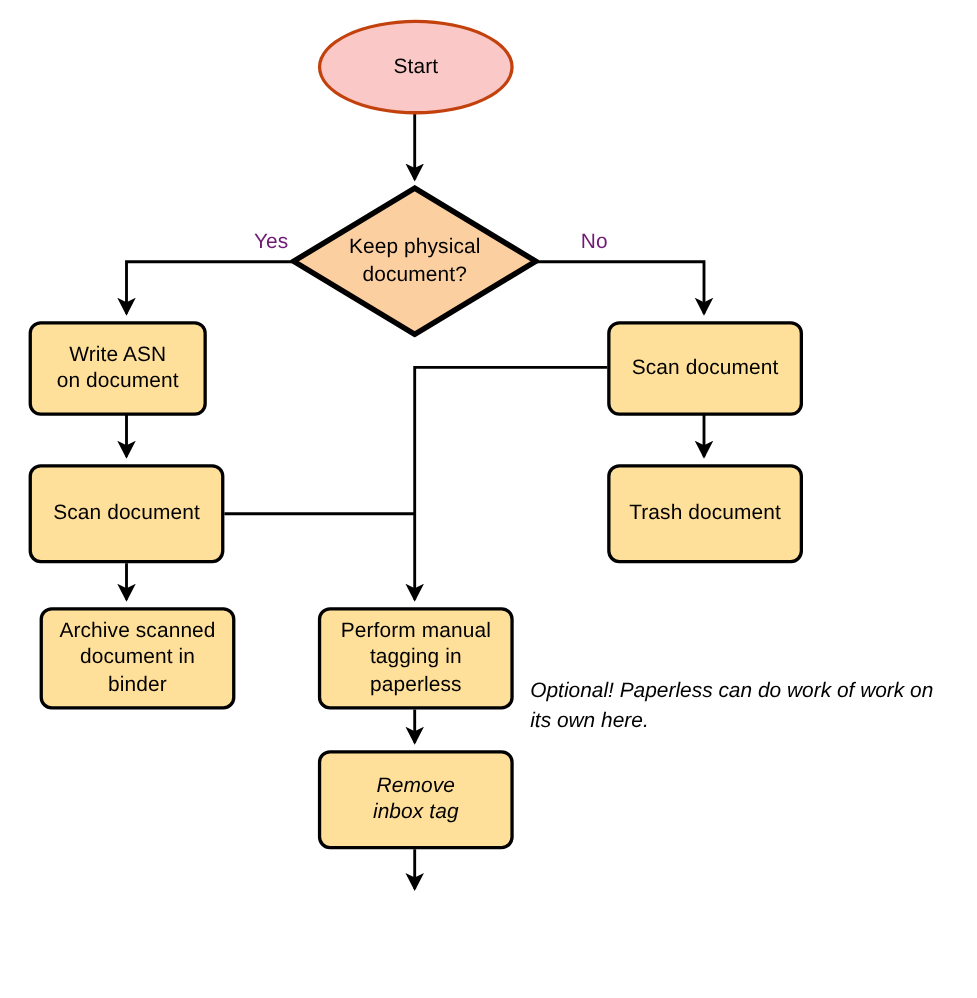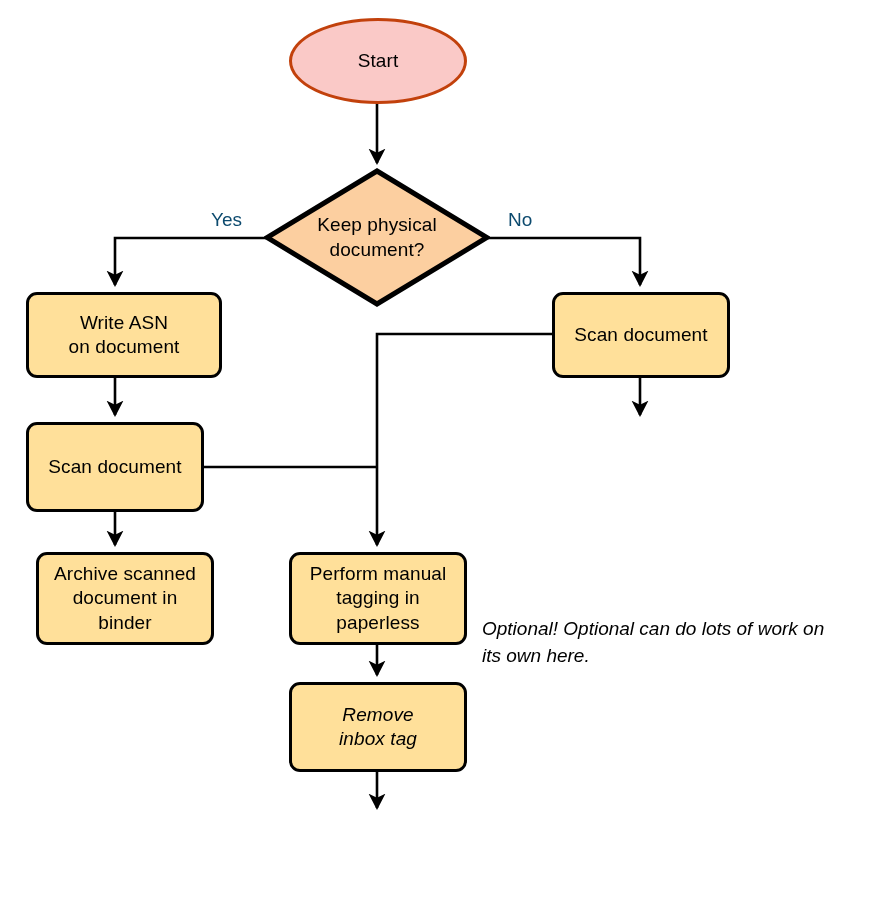--- a/index.html
+++ b/index.html
@@ -60,24 +60,25 @@
     top: 0;
     width: 100%;
     height: 100%;
   }
   .decision .dlabel {
     position: relative;
     z-index: 2;
   }
   .edge-label {
     position: absolute;
-    color: #0c4a6e;
+    color: #701a75;
     font-size: 19px;
     line-height: 1.2;
     white-space: nowrap;
+    margin-left: 20px;
   }
   .note {
     position: absolute;
     color: #000000;
     font-size: 19px;
     line-height: 1.42;
     font-style: italic;
     white-space: pre-line;
   }
 </style>
@@ -129,50 +130,53 @@
 document?</span>
   </div>
 
   <div class="edge-label" style="left:211px; top:209px;">
     <span>Yes</span>
   </div>
   <div class="edge-label" style="left:508px; top:209px;">
     <span>No</span>
   </div>
 
-  <div class="node process" style="left:26px; top:292px; width:196px; height:86px;align-items:center;">
+  <div class="node process" style="left:26px; top:292px; width:162px; height:86px;align-items:center;">
     <span>Write ASN
 on document</span>
   </div>
 
   <div class="node process" style="left:26px; top:422px; width:178px; height:90px;">
     <span>Scan document</span>
   </div>
 
   <div class="node process" style="left:36px; top:552px; width:178px; height:93px;">
     <span>Archive scanned
 document in
 binder</span>
   </div>
 
   <div class="node process" style="left:552px; top:292px; width:178px; height:86px;">
     <span>Scan document</span>
   </div>
 
+  <div class="node process" style="left:552px; top:422px; width:178px; height:90px;">
+    <span>Trash document</span>
+  </div>
 
   <div class="node process" style="left:289px; top:552px; width:178px; height:93px;">
     <span>Perform manual
 tagging in
 paperless</span>
   </div>
 
   <div class="node process" style="left:289px; top:682px; width:178px; height:90px;font-style:italic;">
     <span>Remove
 inbox tag</span>
   </div>
 
 
   <div class="note" style="left:482px; top:589px; width:402px;">
-    <span>Optional! Optional can do lots of work on
+    <span>Optional! Paperless can do work of work on
 its own here.</span>
   </div>
 
 </div>
 
 </body></html>

